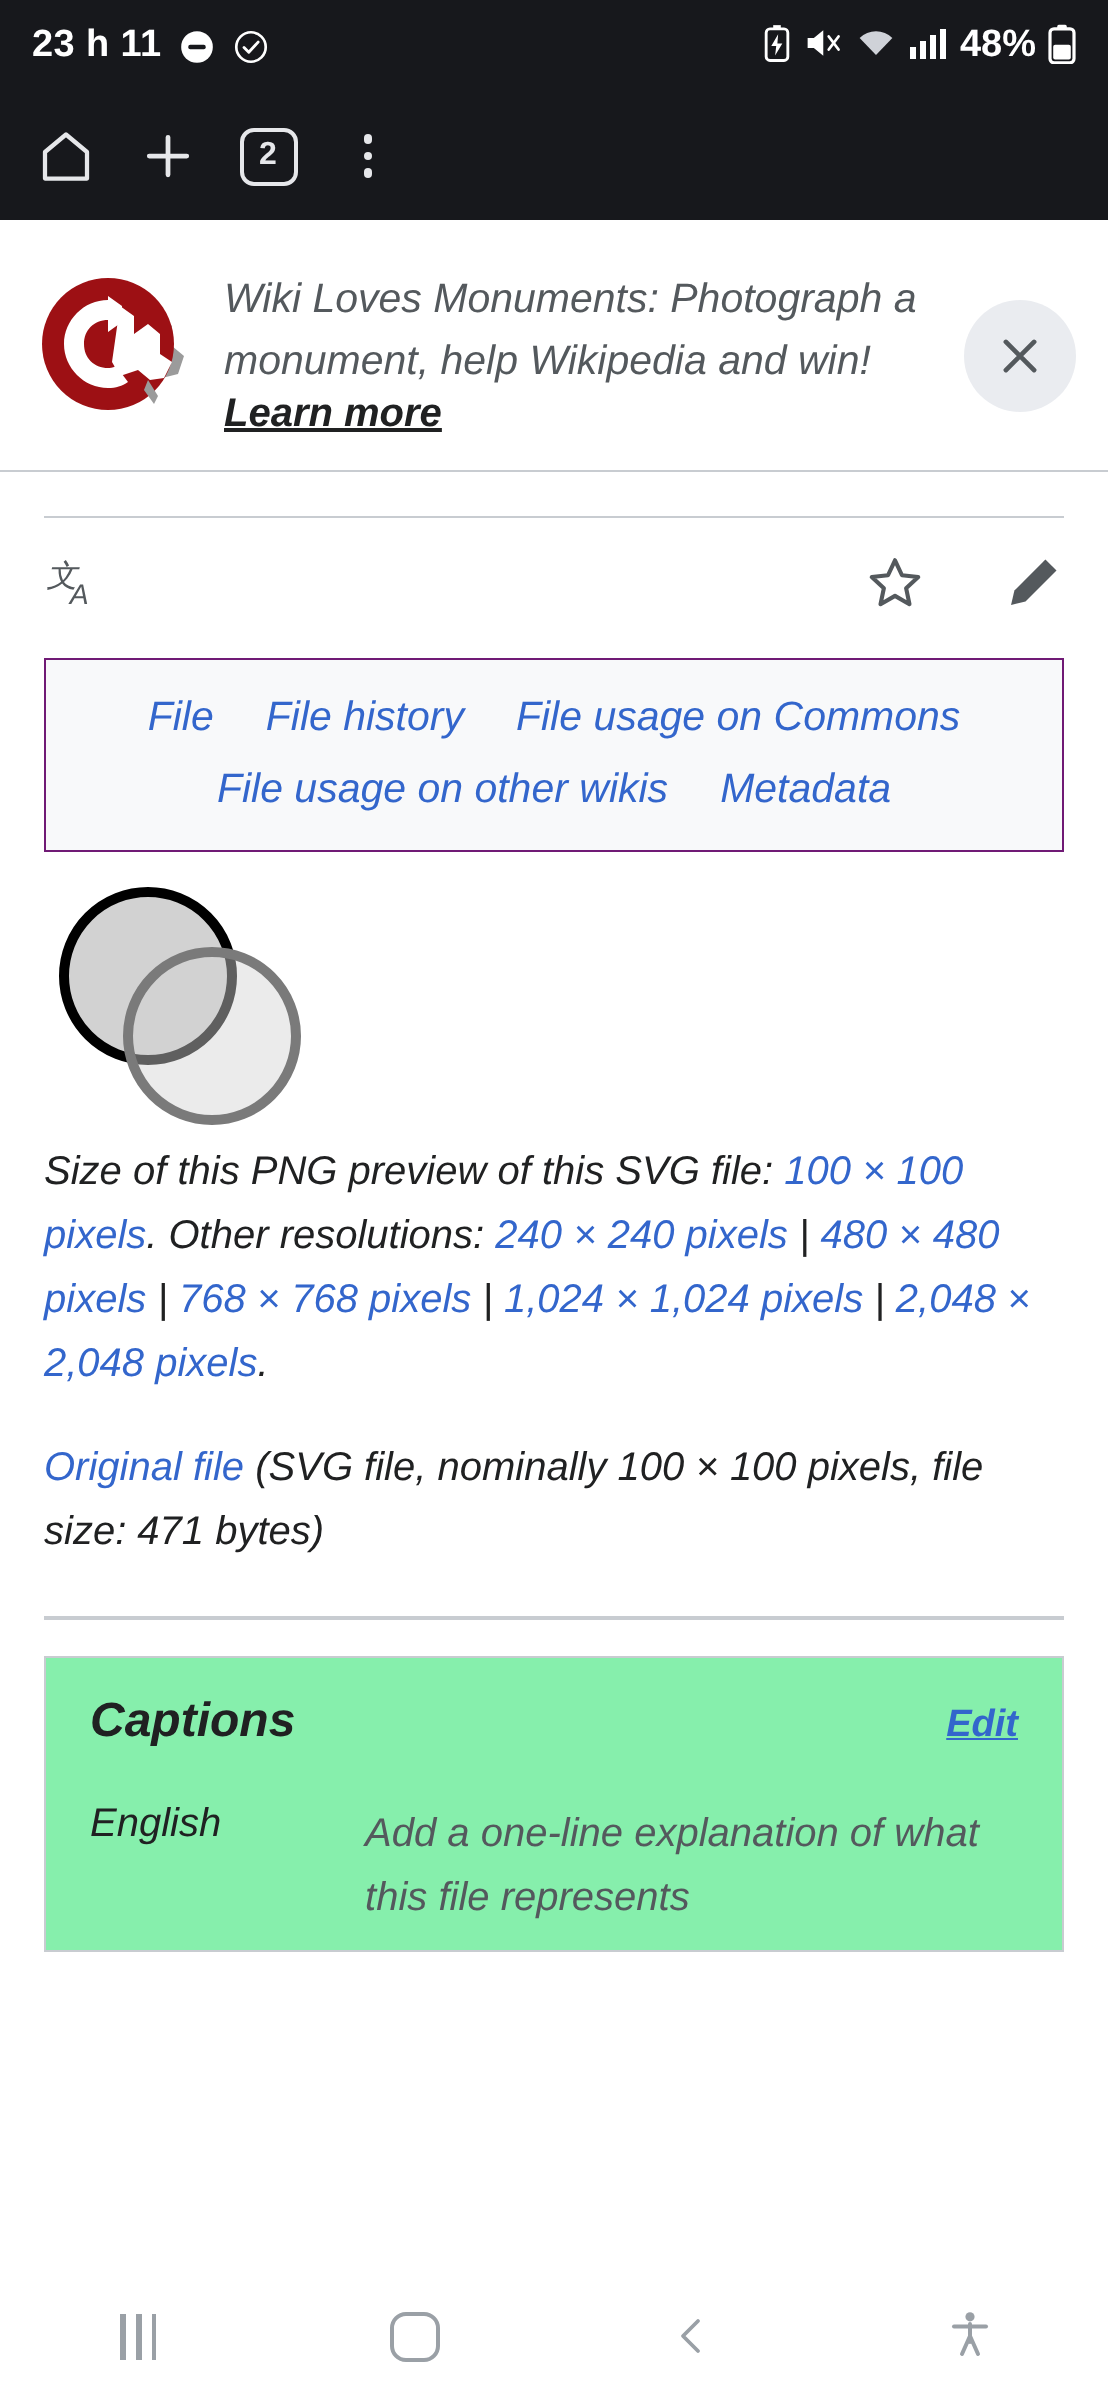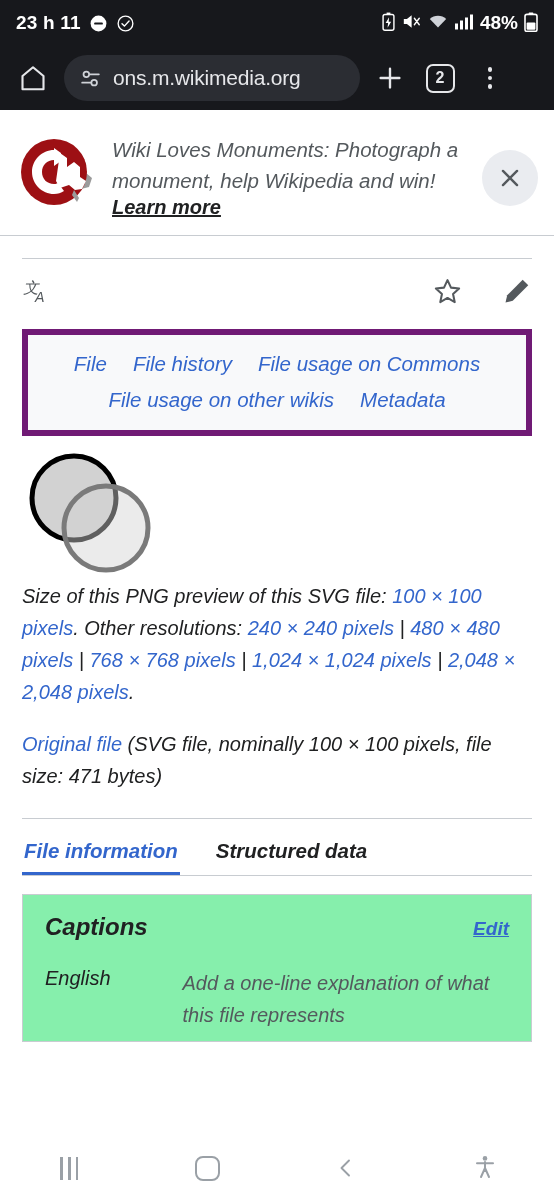--- a/index.html
+++ b/index.html
@@ -78,21 +78,21 @@
   }
   .title-rule { height: 1px; background: #c8ccd1; margin: 22px 22px 0 22px; }
 
   .action-row {
     display: flex; align-items: center; padding: 12px 22px 0 22px; height: 52px;
   }
   .action-right { margin-left: auto; display: flex; align-items: center; gap: 38px; }
 
   
   .toc {
-    margin: 18px 22px 0 22px; border: 6px solid #701a75; background: #f8f9fa;
+    margin: 18px 22px 0 22px; border: 1px solid #701a75; background: #f8f9fa;
     padding: 11px 10px 12px 10px; text-align: center;
   }
   .toc a {
     color: #3366cc; font-size: 20.5px; text-decoration: none;
     display: inline-block; margin: 3px 13px; line-height: 30px;
   }
 
   
   .preview { padding: 14px 0 0 22px; height: 140px; }
 
@@ -194,31 +194,20 @@
     </div>
   </div>
 
   <div class="chrome">
     <div class="home-btn">
       <span class="ic">
         <svg width="30" height="30" viewBox="0 0 24 24">
             <path d="M12 3.4L3.6 10.4V21h16.8V10.4z" fill="none" stroke="#e6e7ea" stroke-width="1.7" stroke-linejoin="round"></path>
           </svg>
       </span>
-    </div>
-    <div class="urlbar">
-      <span class="ic">
-        <svg width="25" height="25" viewBox="0 0 24 24">
-          <circle cx="8" cy="8" r="2.7" fill="none" stroke="#cfd2d8" stroke-width="1.7"></circle>
-          <line x1="11.4" y1="8" x2="20" y2="8" stroke="#cfd2d8" stroke-width="1.7" stroke-linecap="round"></line>
-          <circle cx="15.5" cy="16" r="2.7" fill="none" stroke="#cfd2d8" stroke-width="1.7"></circle>
-          <line x1="4" y1="16" x2="12" y2="16" stroke="#cfd2d8" stroke-width="1.7" stroke-linecap="round"></line>
-        </svg>
-      </span>
-      <span class="url-text">ons.m.wikimedia.org</span>
     </div>
     <div class="chr-btn">
       <span class="ic">
         <svg width="30" height="30" viewBox="0 0 24 24">
             <path d="M12 4.5v15M4.5 12h15" stroke="#e6e7ea" stroke-width="1.9" stroke-linecap="round"></path>
           </svg>
       </span>
     </div>
     <div class="chr-btn">
       <span class="tabcount">2</span>
@@ -296,24 +285,20 @@
     <div class="body-text">
       <span>Size of this PNG preview of this SVG file: </span><a href="#">100 × 100 pixels</a><span>. Other resolutions: </span><a href="#">240 × 240 pixels</a><span> | </span><a href="#">480 × 480 pixels</a><span> | </span><a href="#">768 × 768 pixels</a><span> | </span><a href="#">1,024 × 1,024 pixels</a><span> | </span><a href="#">2,048 × 2,048 pixels</a><span>.</span>
     </div>
 
     <div class="body-text" style="margin-top:20px;">
       <a href="#">Original file</a><span> (SVG file, nominally 100 × 100 pixels, file size: 471 bytes)</span>
     </div>
 
     <div class="sep-rule"></div>
 
-    <div class="tabs">
-      <div class="tab active">File information</div>
-      <div class="tab">Structured data</div>
-    </div>
     <div class="tabs-rule"></div>
 
     <div class="card">
       <div class="card-head">
         <div class="card-title">Captions</div>
         <a href="#" class="card-edit">Edit</a>
       </div>
       <div class="cap-row">
         <div class="cap-lang">English</div>
         <div class="cap-val">Add a one-line explanation of what this file represents</div>

